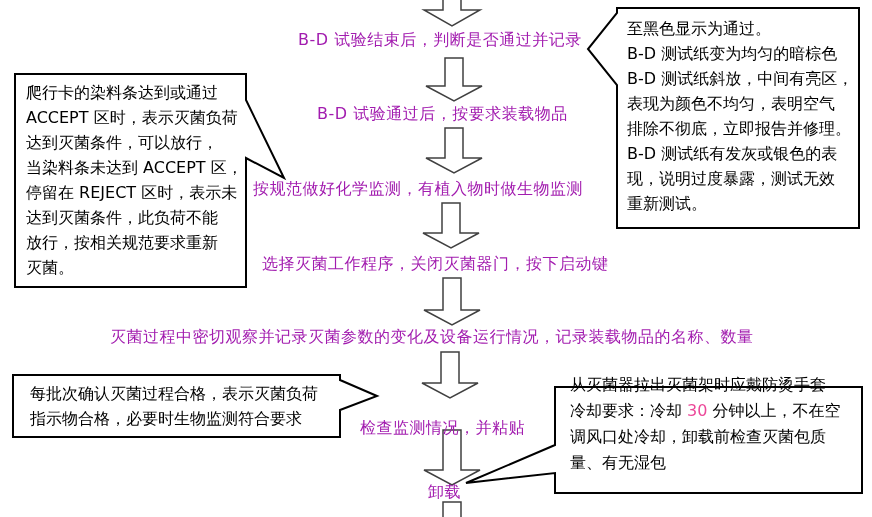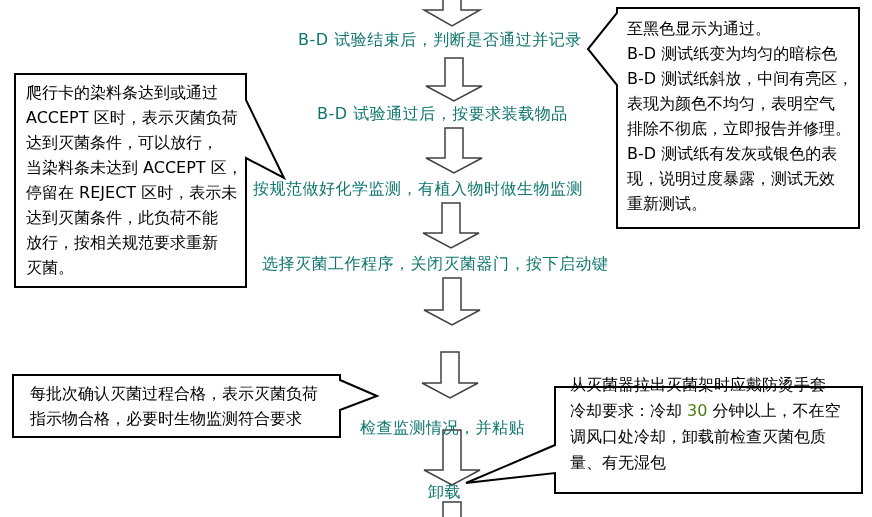--- a/index.html
+++ b/index.html
@@ -9,32 +9,32 @@
     overflow:hidden;
     background:#ffffff;
     font-family:"DejaVu Sans", sans-serif;
     color:#000000;
   }
   #shapes{position:absolute;left:0;top:0;width:872px;height:517px;}
   .step{
     position:absolute;
     font-size:16px;
     white-space:nowrap;
-    color:#0f766e;
+    color:#a21caf;
     letter-spacing:0.5px;
   }
   .callout-text{
     position:absolute;
     font-size:16px;
     line-height:25px;
     white-space:nowrap;
     color:#000000;
   }
   .callout-text.wide-lh{line-height:26px;}
-  .blue-num{color:#4d7c0f;}
+  .blue-num{color:#ec4899;}
   .co-line{display:block;}
 </style>
 </head>
 <body>
 
 <div id="canvas">
 
   <svg id="shapes" viewBox="0 0 872 517" xmlns="http://www.w3.org/2000/svg">
 
     <path d="M15,74 H246 V100 L284,178 L246,158 V287 H15 Z" fill="#ffffff" stroke="#000000" stroke-width="2"></path>
@@ -49,20 +49,21 @@
     <path d="M443,278 H461 V310 H480 L452,325 L424,310 H443 Z" fill="#ffffff" stroke="#404040" stroke-width="1.5"></path>
     <path d="M441,352 H459 V383 H478 L450,398 L422,383 H441 Z" fill="#ffffff" stroke="#404040" stroke-width="1.5"></path>
     <path d="M443,430 H461 V470 H480 L452,485 L424,470 H443 Z" fill="#ffffff" stroke="#404040" stroke-width="1.5"></path>
     <path d="M443,521 L443,502 L461,502 L461,521" fill="#ffffff" stroke="#404040" stroke-width="1.5"></path>
   </svg>
 
   <div class="step" style="left:298px;top:30px;">B-D 试验结束后，判断是否通过并记录</div>
   <div class="step" style="left:317px;top:104px;">B-D 试验通过后，按要求装载物品</div>
   <div class="step" style="left:253px;top:179px;">按规范做好化学监测，有植入物时做生物监测</div>
   <div class="step" style="left:262px;top:254px;">选择灭菌工作程序，关闭灭菌器门，按下启动键</div>
+  <div class="step" style="left:110px;top:327px;">灭菌过程中密切观察并记录灭菌参数的变化及设备运行情况，记录装载物品的名称、数量</div>
   <div class="step" style="left:360px;top:402px;margin-top:16px;">检查监测情况，并粘贴</div>
   <div class="step" style="left:428px;top:482px;font-family:Liberation Mono, monospace;">卸载</div>
 
   <div class="callout-text" style="left:26px;top:80px;">
     <span class="co-line">爬行卡的染料条达到或通过</span>
     <span class="co-line">ACCEPT 区时，表示灭菌负荷</span>
     <span class="co-line">达到灭菌条件，可以放行，</span>
     <span class="co-line">当染料条未达到 ACCEPT 区，</span>
     <span class="co-line">停留在 REJECT 区时，表示未</span>
     <span class="co-line">达到灭菌条件，此负荷不能</span>

